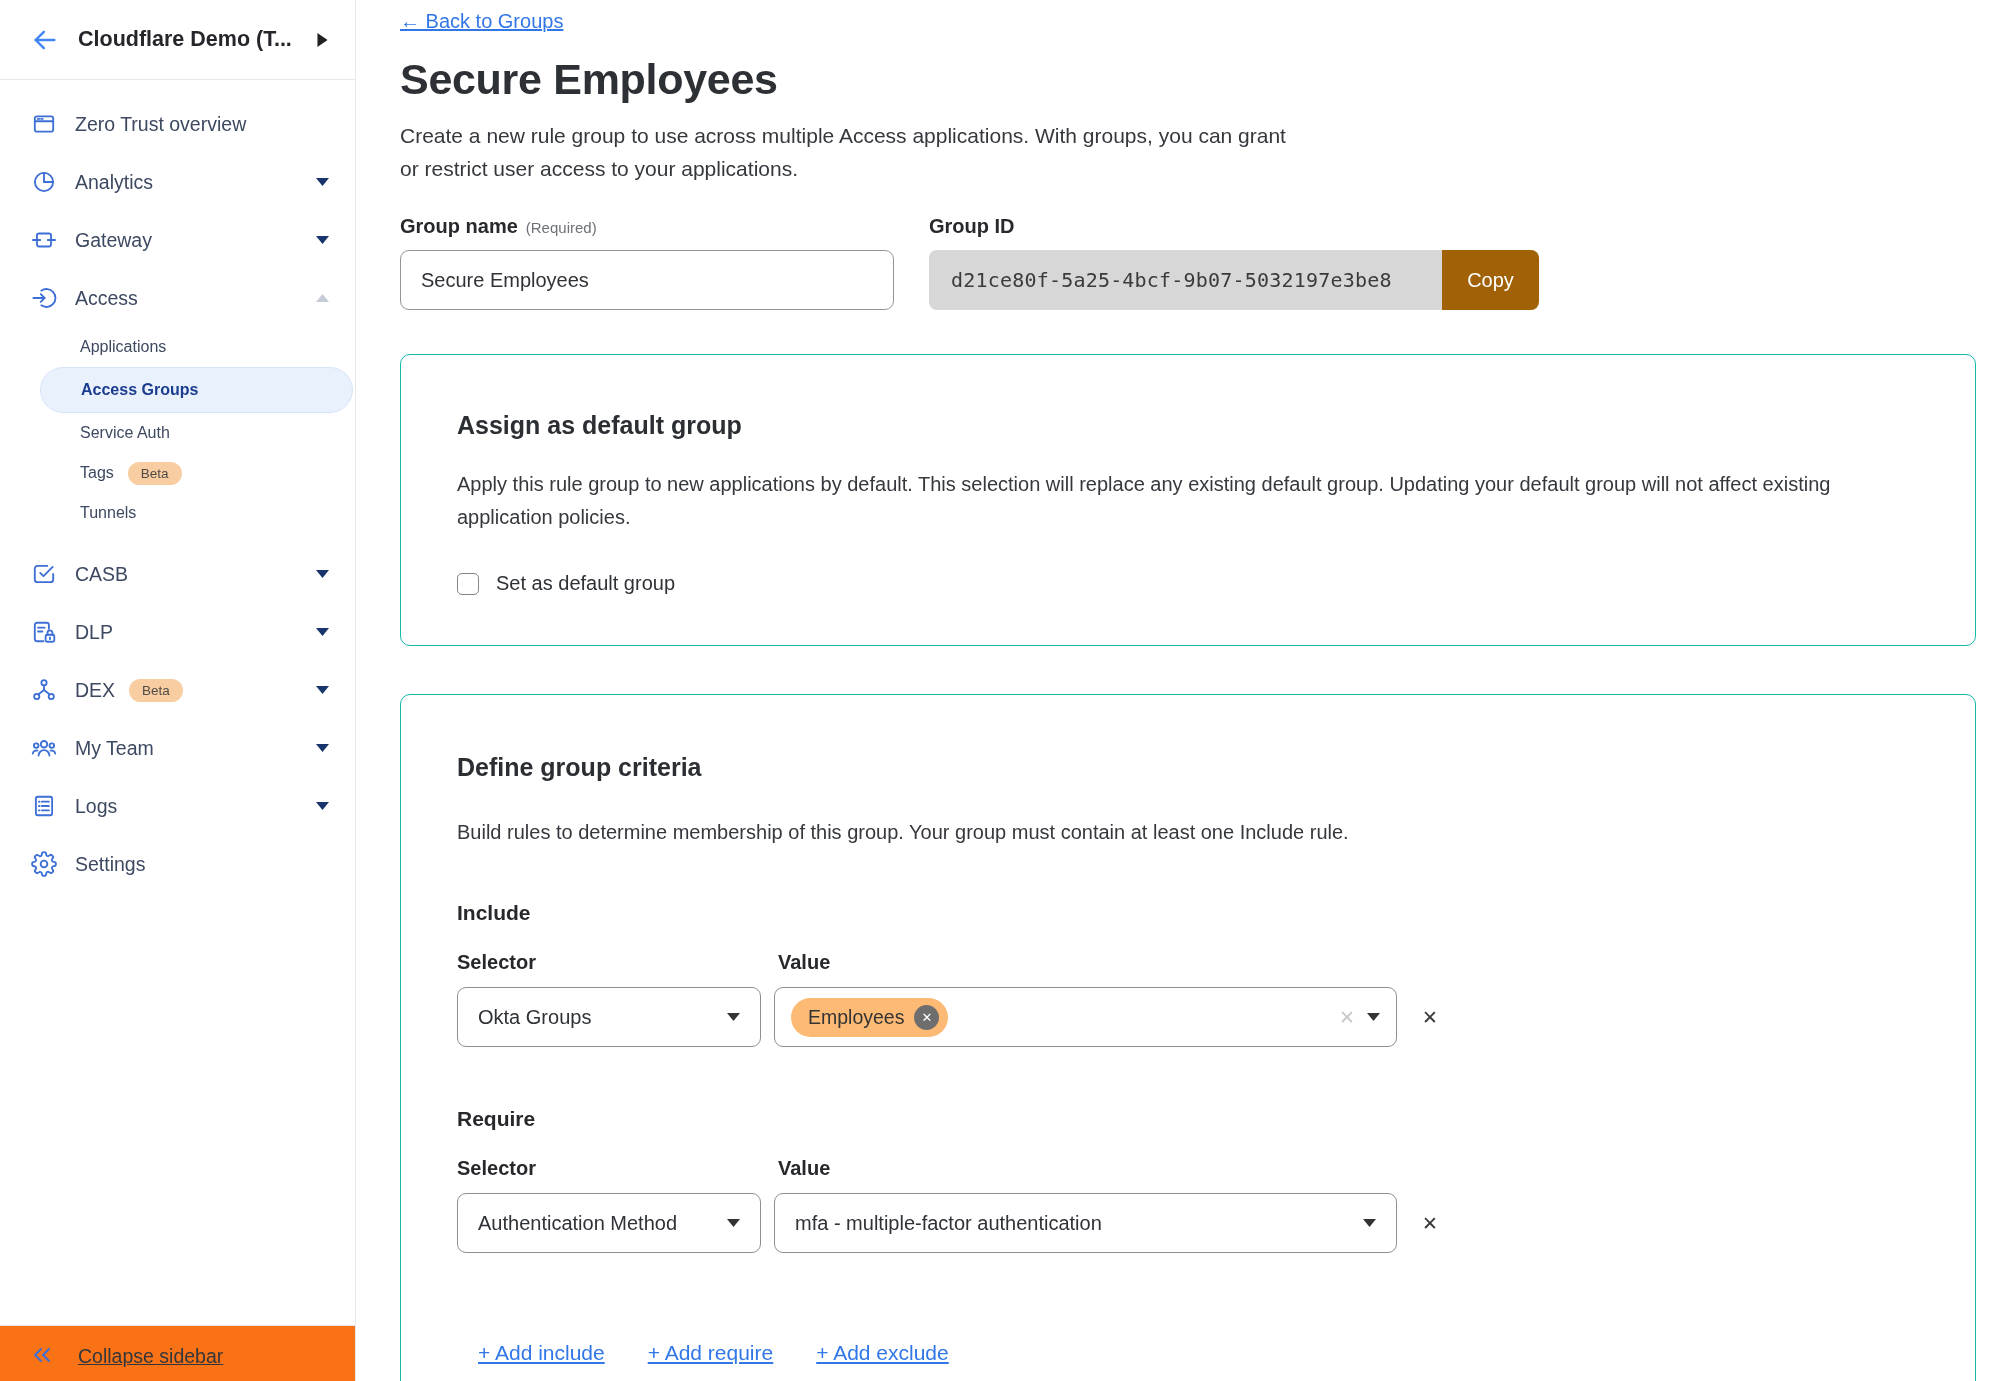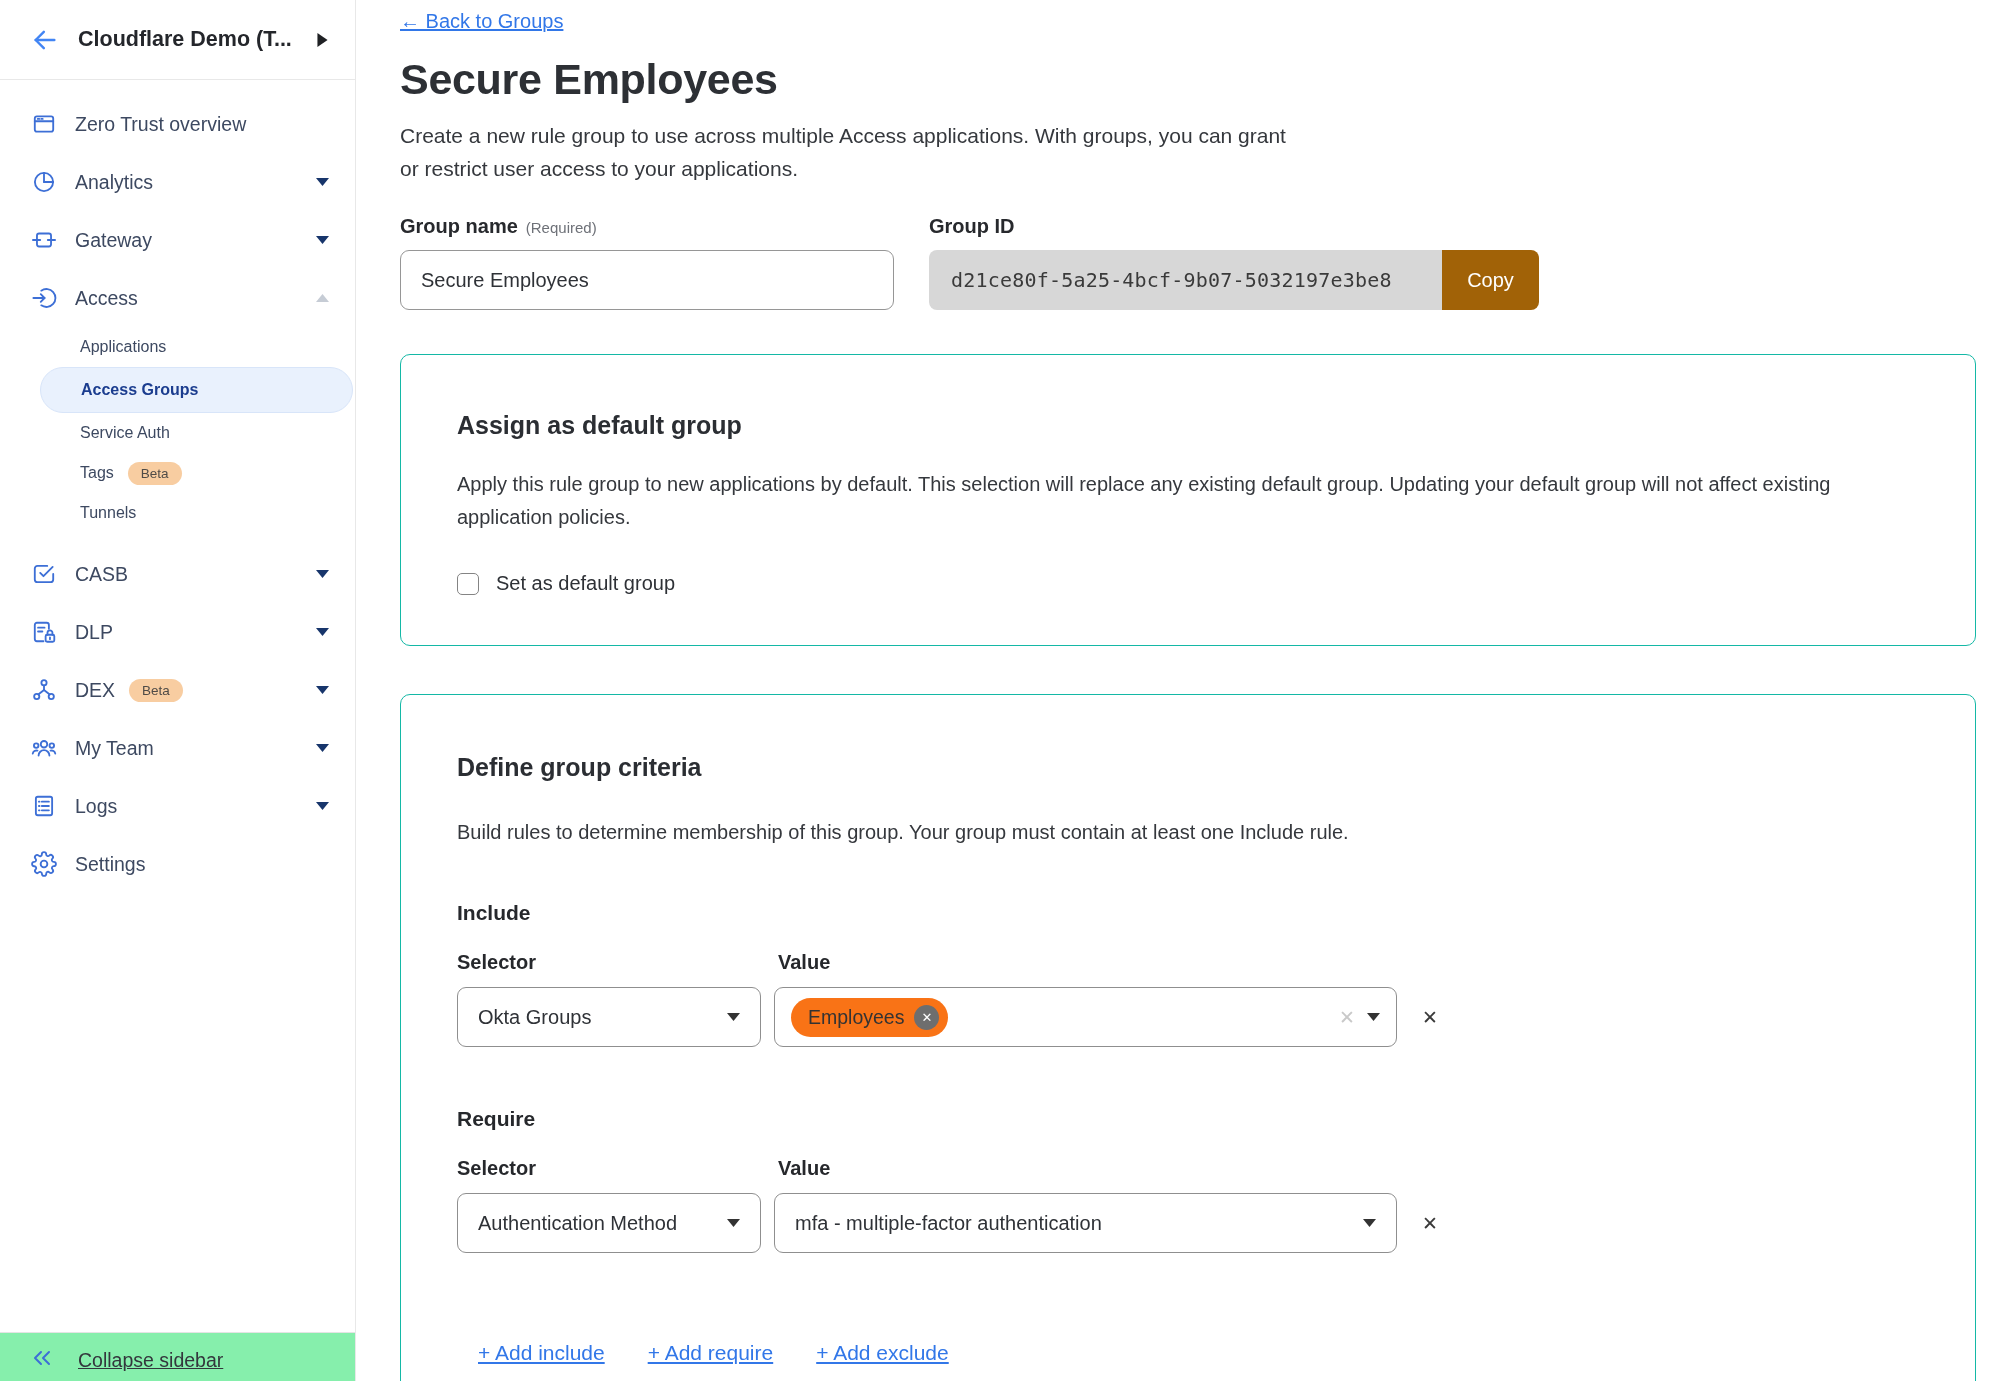--- a/index.html
+++ b/index.html
@@ -21,22 +21,22 @@
   .nav-icon svg { stroke:#3d6fd6; fill:none; stroke-width:1.7; stroke-linecap:round; stroke-linejoin:round; }
   .nav-label { font-size:19.5px; color:#3d4961; }
   .chev { margin-left:auto; display:flex; align-items:center; }
   .beta { margin-left:14px; background:#f8cda1; color:#4f4b47; font-size:13.5px; font-weight:500;
     padding:4px 13px; border-radius:999px; }
   .sub-item { height:40px; display:flex; align-items:center; padding-left:80px; cursor:pointer; }
   .sub-item .nav-label { font-size:16px; }
   .sub-item.active { height:46px; margin:0 2px 0 40px; padding-left:40px; border-radius:999px;
     background:#e9f1fd; border:1px solid #d8e5f9; }
   .sub-item.active .nav-label { color:#1b3d8f; font-weight:700; }
-  .sb-footer { position:absolute; left:0; right:0; bottom:0; height:49px; border-top:1px solid #e4e4e4;
-    display:flex; align-items:center; padding:6px 0 0 30px; background:#86efac; cursor:pointer; }
+  .sb-footer { position:absolute; left:0; right:0; bottom:0; height:56px; border-top:1px solid #e4e4e4;
+    display:flex; align-items:center; padding:6px 0 0 30px; background:#f97316; cursor:pointer; }
   .sb-footer .lbl { margin-left:24px; font-size:19.5px; color:#33363c; text-decoration:underline; }
 
   
   .main { flex:1; padding:10px 23px 0 44px; }
   .back-link { display:inline-block; font-size:20px; color:#3277e8; text-decoration:underline; cursor:pointer; }
   h1.page-title { margin-top:22px; font-size:43px; line-height:48px; font-weight:700; color:#2d3035; letter-spacing:-0.3px; }
   .page-desc { margin-top:16px; font-size:21px; line-height:33px; color:#35383d; }
 
   .form-row { margin-top:30px; display:flex; gap:35px; }
   .field-label { font-size:20px; font-weight:700; color:#27292d; }
@@ -64,21 +64,21 @@
   .inc-h { margin-top:52px; }
   .req-h { margin-top:60px; }
   .rule-grid { display:grid; grid-template-columns:304px 623px auto; column-gap:17px; margin-top:26px; }
   .rule-grid .col-label { font-size:20px; font-weight:700; color:#26282c; }
   .ctrl-row { margin-top:13px; display:grid; grid-template-columns:304px 623px auto; column-gap:17px; align-items:center;gap:13px; }
   .select { height:60px; border:1.1px solid #8f8f8f; border-radius:9px; background:#fff; display:flex;
     align-items:center; padding:0 20px; font-size:20px; color:#2f3237; cursor:pointer; }
   .select .txt { flex:1; white-space:nowrap; overflow:hidden; }
   .caret-dn { margin-left:12px; display:flex; }
   .multi { padding:0 16px; }
-  .chip { display:flex; align-items:center; background:#f97316; border-radius:999px; padding:7px 9px 7px 17px;justify-content:flex-end; }
+  .chip { display:flex; align-items:center; background:#fdba74; border-radius:999px; padding:7px 9px 7px 17px;justify-content:flex-end; }
   .chip .txt { font-size:19.5px; color:#333; font-weight:500; }
   .chip-x { width:25px; height:25px; margin-left:10px; border-radius:50%; background:#6e6e6e; color:#fff;
     font-size:13px; display:flex; align-items:center; justify-content:center; cursor:pointer; }
   .clear-x { margin-left:auto; color:#c9c9c9; font-size:19px; cursor:pointer; }
   .row-x { font-size:19px; color:#3a3a3a; margin-left:12px; cursor:pointer; }
   .add-links { margin-top:88px; margin-left:21px; display:flex; gap:43px; }
   .add-links a { font-size:21px; color:#3277e8; text-decoration:underline; cursor:pointer; }
 </style>
 </head>
 <body>

